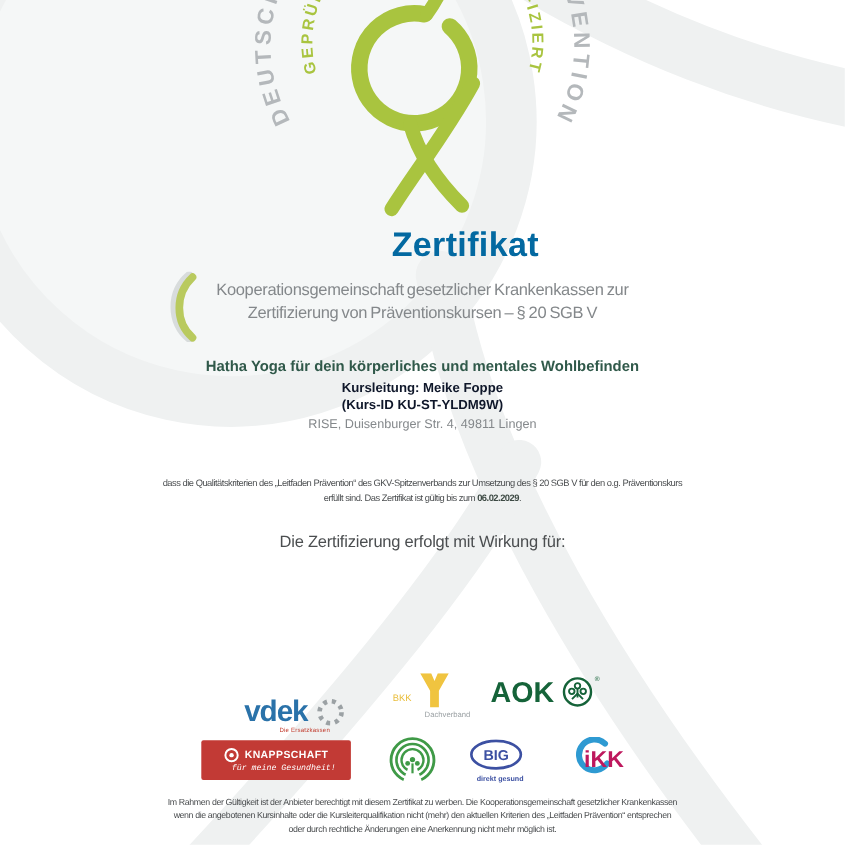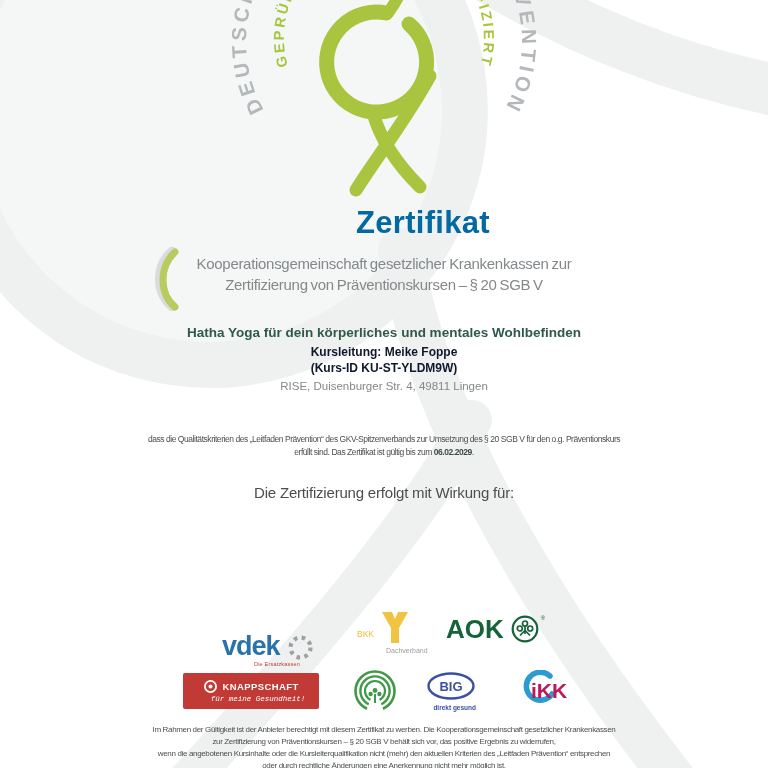--- a/index.html
+++ b/index.html
@@ -197,16 +197,15 @@
 
 <div class="logo" id="ikk">
   <svg class="ikk-arc" width="40" height="40" viewBox="0 0 40 40">
     <path d="M 30,6 A 14,14 0 1 0 32,24" fill="none" stroke="#2e9ad2" stroke-width="5.5" stroke-linecap="round"></path>
   </svg>
   <span class="ikk-word">iKK</span>
 </div>
 
 <div class="cline footer-par">
   <div>Im Rahmen der Gültigkeit ist der Anbieter berechtigt mit diesem Zertifikat zu werben. Die Kooperationsgemeinschaft gesetzlicher Krankenkassen</div>
-  <div>zur Zertifizierung von Präventionskursen – § 20 SGB V behält sich vor, das positive Ergebnis zu widerrufen,</div>
   <div>wenn die angebotenen Kursinhalte oder die Kursleiterqualifikation nicht (mehr) den aktuellen Kriterien des „Leitfaden Prävention“ entsprechen</div>
   <div>oder durch rechtliche Änderungen eine Anerkennung nicht mehr möglich ist.</div>
 </div>
 
 </body></html>

